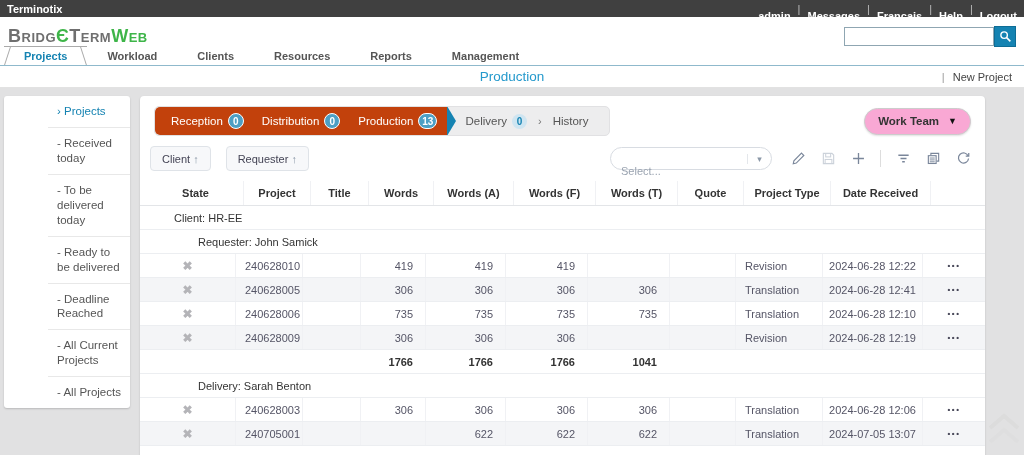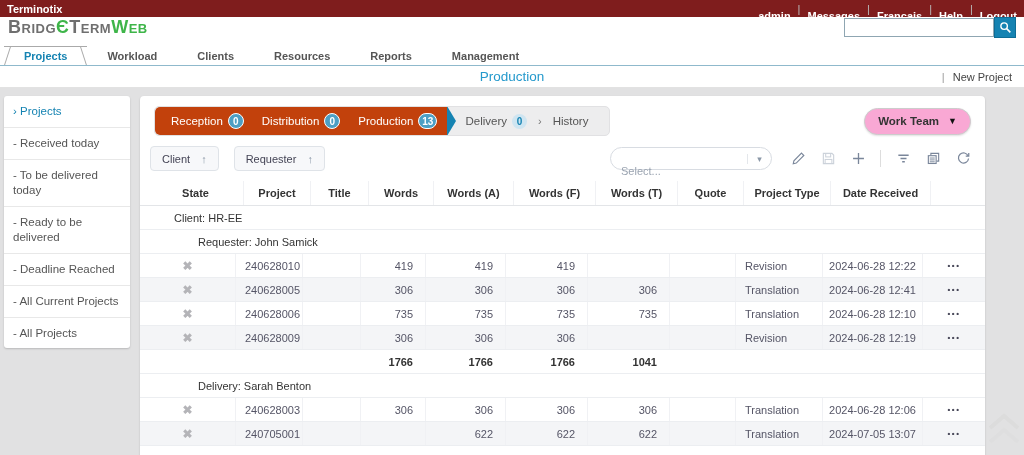--- a/index.html
+++ b/index.html
@@ -1,26 +1,26 @@
 <!DOCTYPE html>
 <html><head>
 <meta charset="utf-8">
 <style>
   * { box-sizing: border-box; margin: 0; padding: 0; }
   html,body { width:1024px; height:455px; overflow:hidden; }
   body { font-family:"Liberation Sans", sans-serif; background:#e1e1e2; }
 
   
-  .topbar { height:17px; background:#7f1d1d; color:#fff; display:flex; justify-content:space-between; align-items:center; padding:0 7px; font-size:11px; font-weight:bold; }
+  .topbar { height:17px; background:#404040; color:#fff; display:flex; justify-content:space-between; align-items:center; padding:0 7px; font-size:11px; font-weight:bold; }
   .topbar-links { display:flex; align-items:center; gap:7px; }
   .toplink { color:#fff; cursor:pointer; text-decoration:none;margin-top:14px; }
   .topsep { color:#bbb; font-weight:normal; }
 
   
-  .header { height:30px; background:#fff; display:flex; justify-content:space-between; align-items:flex-start; padding:0 8px; }
+  .header { height:30px; background:#fff; display:flex; justify-content:space-between; align-items:flex-end; padding:0 8px; }
   .logo { font-size:18px; font-weight:bold; font-variant:small-caps; letter-spacing:.5px; display:flex; align-items:baseline; }
   .search-box { display:flex; align-items:center; }
   .search-input { width:150px; height:19px; border:1px solid #8fa6b2; font-size:11px; padding:0 4px; outline:none; font-family:inherit; }
   .search-btn { width:22px; height:21px; background:#1583b2; border:1px solid #0e6d96; display:flex; align-items:center; justify-content:center; cursor:pointer; }
   .search-btn svg { width:13px; height:13px; }
 
   
   .tabbar { height:19px; background:#fff; display:flex; align-items:flex-end; padding-left:4px; border-bottom:1px solid #8fb9cc; }
   .tab { font-size:11px; font-weight:bold; color:#555; padding:3px 20px 3px 20px; cursor:pointer; position:relative; }
   .tab.active { color:#1583b2; background:#fff; border-top:1px solid #aaa; }
@@ -31,42 +31,42 @@
   
   .titlebar { height:22px; background:#fff; border-bottom:1px solid #e2e2e2; position:relative; display:flex; align-items:center; }
   .page-title { position:absolute; left:0; right:0; text-align:center; color:#2499cc; font-size:13.5px; }
   .newproj-wrap { margin-left:auto; padding-right:12px; font-size:11px; display:flex; gap:8px; z-index:1; background:transparent; }
   .newproj-sep { color:#999; }
   .newproj { color:#444; cursor:pointer; }
 
   
   .content { display:flex; align-items:flex-start; height:386px; padding-top:8px; position:relative; }
   .sidebar { width:126px; margin-left:4px; background:#fff; border-radius:3px; box-shadow:0 1px 2px rgba(0,0,0,.18); font-size:11.5px; overflow:hidden; }
-  .side-item { padding:8px 6px 8px 9px; border-bottom:1px solid #e8e8e8; color:#555; cursor:pointer; line-height:1.3; }
+  .side-item { padding:8px 6px 8px 9px; border-bottom:1px solid #e8e8e8; color:#555; cursor:pointer; line-height:1.3;margin-left:44px; }
   .side-item:last-child { border-bottom:none; }
   .side-item.active { color:#1583b2; }
 
   .main-card { margin-left:10px; width:845px; height:378px; background:#fff; border-radius:4px; box-shadow:0 1px 2px rgba(0,0,0,.18); padding-top:10px; }
 
   
   .pipeline-row { display:flex; justify-content:space-between; align-items:center; padding:0 14px 0 14px; }
   .pipeline { display:flex; align-items:center; background:#ededee; border:1px solid #e1e1e3; border-radius:5px; height:30px; padding-right:12px; overflow:hidden; }
   .pipe-blue { display:flex; align-items:center; align-self:stretch; background:#c2410c; border-radius:5px 0 0 5px; padding:0 1px 0 7px; }
   .arrow-tip { width:0; height:0; border-top:15px solid transparent; border-bottom:15px solid transparent; border-left:9px solid #1583b2; }
   .stage { display:flex; align-items:center; gap:5px; color:#fff; font-size:11.5px; padding:0 9px; cursor:pointer; white-space:nowrap; }
   .stage.gray { color:#555; cursor:pointer; }
   .badge { min-width:16px; height:16px; border-radius:9px; border:1.5px solid #fff; background:#4d9fc4; color:#fff; font-size:10px; font-weight:bold; display:flex; align-items:center; justify-content:center; padding:0 3px; }
   .badge.light { background:#cfe5f1; color:#1583b2; border:none; min-width:15px; height:15px; }
   .stage-sep { color:#777; font-size:11px; margin:0 2px; }
   .workteam-btn { background:#f9a8d4; border:1px solid #ccc; border-radius:14px; height:27px; padding:0 13px; font-size:11.5px; font-weight:bold; color:#333; display:flex; align-items:center; gap:9px; cursor:pointer; box-shadow:0 1px 2px rgba(0,0,0,.12); }
   .workteam-caret { font-size:9px; color:#111; }
 
   
   .toolbar { display:flex; align-items:center; padding:10px 14px 8px 10px; }
-  .sort-btn { background:#f7f8fa; border:1px solid #dfe3e8; border-radius:4px; height:25px; padding:0 11px; font-size:11px; color:#445; display:flex; gap:11px; align-items:center; margin-right:15px; cursor:pointer; }
+  .sort-btn { background:#f7f8fa; border:1px solid #dfe3e8; border-radius:4px; height:25px; padding:0 11px; font-size:11px; color:#445; display:flex; gap:3px; align-items:center; margin-right:15px; cursor:pointer; }
   .sort-arrow { color:#8b98a8; }
   .toolbar-right { margin-left:auto; display:flex; align-items:center; gap:14px; }
   .select { display:flex; align-items:center; border:1px solid #d8dce2; border-radius:12px; height:23px; width:162px; background:#fff; font-size:11px; cursor:pointer; margin-right:4px; }
   .select-label { flex:1; padding-left:10px; color:#9aa3b0;margin-top:24px; }
   .select-chev { width:24px; text-align:center; color:#8b98a8; border-left:1px solid #e4e7eb; font-size:9px; }
   .tb-icon { width:16px; height:16px; color:#7a869a; cursor:pointer; display:flex; align-items:center; justify-content:center; }
   .tb-icon svg { width:15px; height:15px; }
   .tb-icon.disabled { color:#ccd2da; cursor:default; }
   .tb-divider { width:1px; height:17px; background:#ddd; }
 

